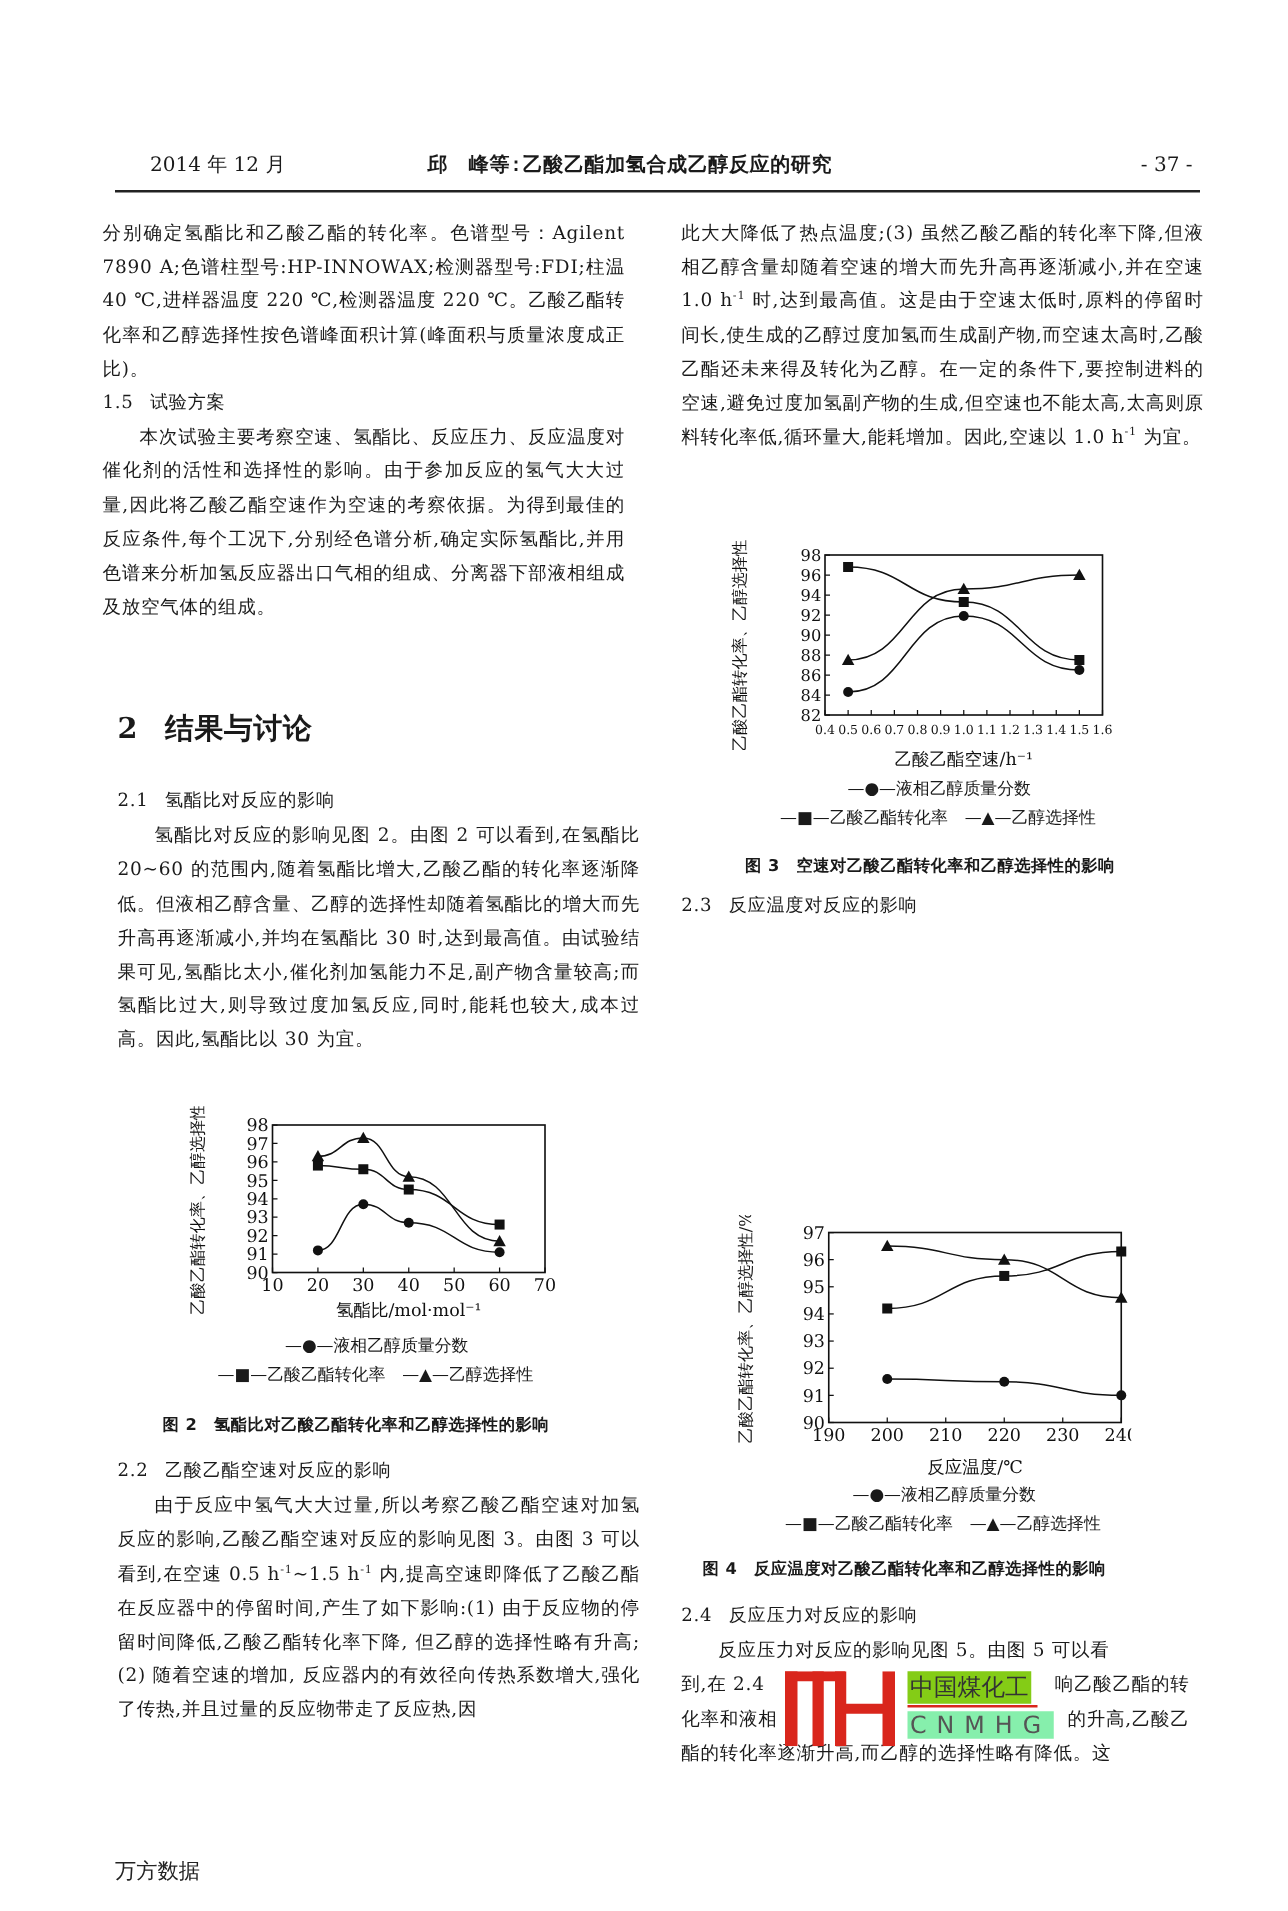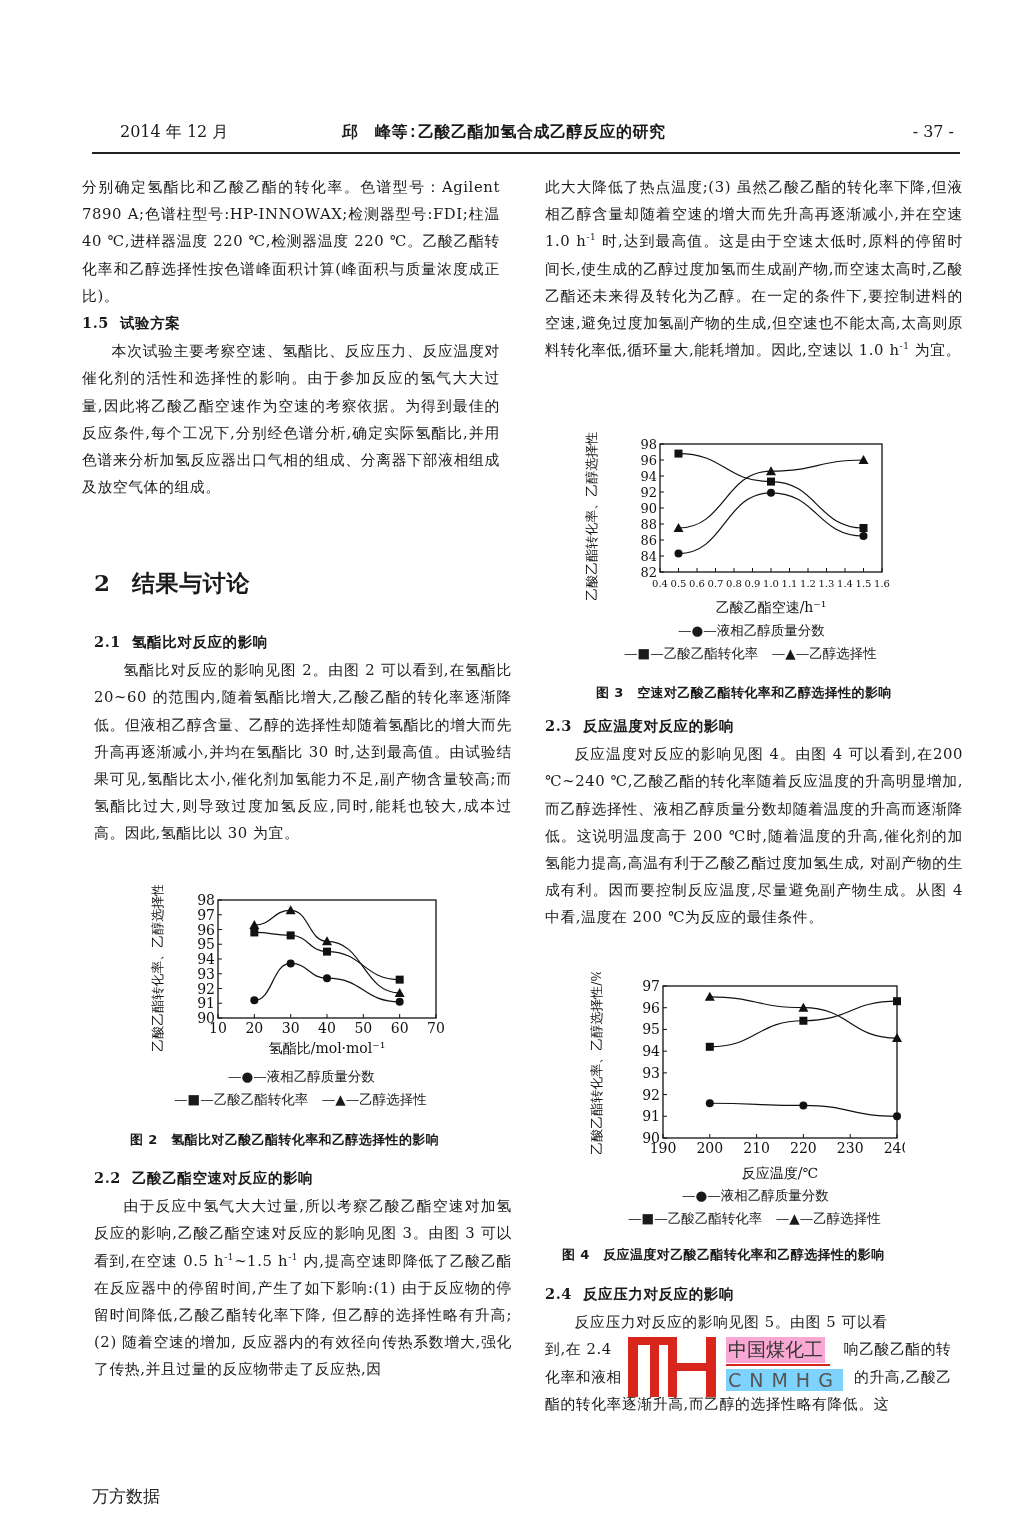--- a/index.html
+++ b/index.html
@@ -8,32 +8,32 @@
   .hdr { position:absolute; top:122px; left:92px; width:866px; height:32px; }
   .hdr span { position:absolute; top:0; font-size:16px; }
   .hdr .date { left:28px; }
   .hdr .title { left:250px; font-family:Liberation Mono, monospace; font-weight:bold; font-size:16px; letter-spacing:0.5px;text-align:right;}
   .hdr .page { right:4px; }
   .hdr-rule { position:absolute; top:152px; left:92px; width:868px; height:2px; background:#222; }
   .col { position:absolute; width:418px; font-size:14.8px; line-height:27.2px; letter-spacing:0.6px; text-align:justify; }
   .col p { margin:0; }
   .indent { text-indent:2em; }
   .h2 { font-family:"DejaVu Sans","Liberation Sans",sans-serif; font-weight:bold; font-size:23px; }
-  .h3 { font-family:"DejaVu Sans","Liberation Sans",sans-serif; font-weight:bold; font-size:14.5px; }
+  .h3 { font-family:"DejaVu Sans","Liberation Sans",sans-serif; font-weight:normal; font-size:14.5px; }
   .num { display:inline-block; width:38px; font-family:"DejaVu Serif","Liberation Serif",serif; }
   sup { font-size:9px; vertical-align:6px; line-height:0; }
   .caption { position:absolute; font-family:"DejaVu Sans","Liberation Sans",sans-serif; font-weight:bold; font-size:13px; letter-spacing:0.4px; white-space:nowrap; }
   .legend { position:absolute; font-size:13.5px; white-space:nowrap; }
   .chart { position:absolute; }
   .chart text { font-family:"DejaVu Serif","Liberation Serif",serif; }
   .footer { position:absolute; left:92px; top:1485px; font-family:"DejaVu Sans","Liberation Sans",sans-serif; font-size:17px; color:#222; }
   .logo { position:absolute; left:628px; top:1337px; width:210px; height:60px; }
   .logo .mh { position:absolute; left:0; top:0; }
-  .logo .cn { position:absolute; left:98px; top:0px; font-family:"DejaVu Sans","Liberation Sans",sans-serif; font-size:19px; color:#333; background:#f9a8d4; padding:0 2px; }
-  .logo .en { position:absolute; left:98px; top:32px; font-family:"DejaVu Sans","Liberation Sans",sans-serif; font-size:19px; letter-spacing:8px; color:#555; background:#7dd3fc; padding:0 2px; }
+  .logo .cn { position:absolute; left:98px; top:0px; font-family:"DejaVu Sans","Liberation Sans",sans-serif; font-size:19px; color:#333; background:#84cc16; padding:0 2px; }
+  .logo .en { position:absolute; left:98px; top:32px; font-family:"DejaVu Sans","Liberation Sans",sans-serif; font-size:19px; letter-spacing:8px; color:#555; background:#86efac; padding:0 2px; }
   .logo .line { position:absolute; left:98px; top:27px; width:104px; height:2px; background:#d9261c; }
 </style>
 </head>
 <body>
 
 <div class="hdr">
   <span class="date">2014 年 12 月</span>
   <span class="title">邱　峰等:乙酸乙酯加氢合成乙醇反应的研究</span>
   <span class="page">- 37 -</span>
 </div>
@@ -179,21 +179,20 @@
     <polygon points="108.5,91 103.5,100 113.5,100" fill="#111"></polygon>
     <polygon points="200.99999999999997,34.200000000000045 195.99999999999997,43.200000000000045 205.99999999999997,43.200000000000045" fill="#111"></polygon>
     <polygon points="293.5,23 288.5,32 298.5,32" fill="#111"></polygon>
   </svg>
 <div class="legend" style="left:678px; top:622px;">—●—<span>液相乙醇质量分数</span></div>
 <div class="legend" style="left:624px; top:645px;">—■—<span>乙酸乙酯转化率</span>　—▲—<span>乙醇选择性</span></div>
 <div class="caption" style="left:568px; top:684px;padding-left:28px;">图 3　空速对乙酸乙酯转化率和乙醇选择性的影响</div>
 
 <div class="col" style="left:545px; top:712px;">
   <p class="h3"><span class="num">2.3</span><span>反应温度对反应的影响</span></p>
-  <p class="indent">反应温度对反应的影响见图 4。由图 4 可以看到,在200 ℃~240 ℃,乙酸乙酯的转化率随着反应温度的升高明显增加,而乙醇选择性、液相乙醇质量分数却随着温度的升高而逐渐降低。这说明温度高于 200 ℃时,随着温度的升高,催化剂的加氢能力提高,高温有利于乙酸乙酯过度加氢生成, 对副产物的生成有利。因而要控制反应温度,尽量避免副产物生成。从图 4 中看,温度在 200 ℃为反应的最佳条件。</p>
 </div>
 
 <svg class="chart" id="fig4" style="left:575px; top:972px;" width="330" height="220">
     <rect x="88" y="14" width="234" height="152" fill="none" stroke="#111" stroke-width="1.3"></rect>
     <line x1="88" y1="166" x2="92" y2="166" stroke="#111"></line>
     <text x="85" y="171" text-anchor="end" font-size="14" fill="#111">90</text>
     <line x1="88" y1="144.28571428571428" x2="92" y2="144.28571428571428" stroke="#111"></line>
     <text x="85" y="149.28571428571428" text-anchor="end" font-size="14" fill="#111">91</text>
     <line x1="88" y1="122.57142857142858" x2="92" y2="122.57142857142858" stroke="#111"></line>
     <text x="85" y="127.57142857142858" text-anchor="end" font-size="14" fill="#111">92</text>

